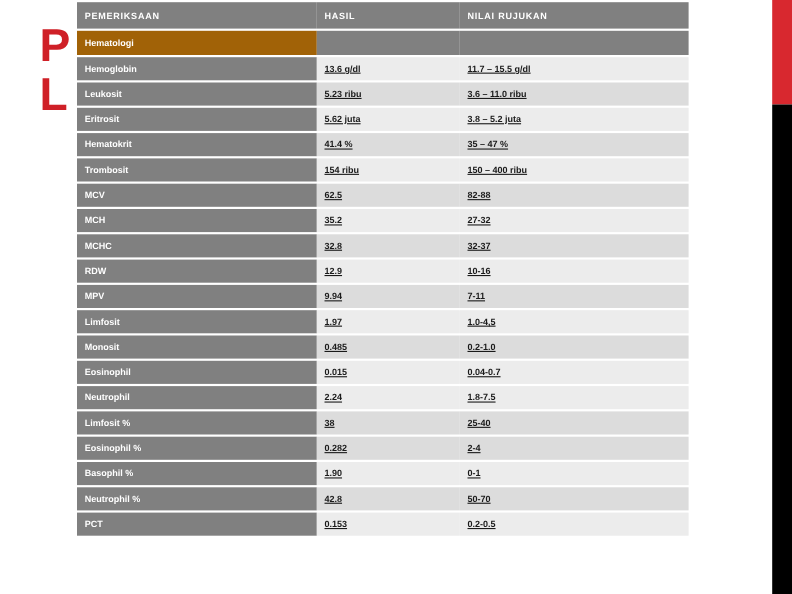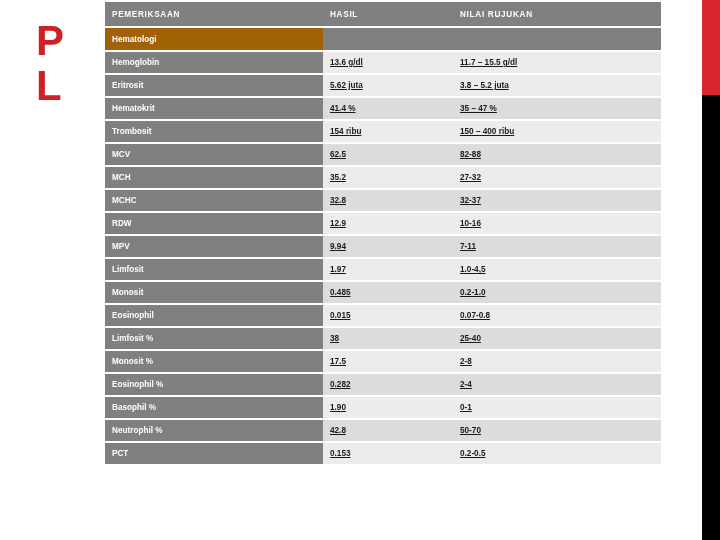--- a/index.html
+++ b/index.html
@@ -43,21 +43,20 @@
   .deco-letters .ln{display:block;font-size:42px;}
   .deco-letters .ln2{display:block;font-size:42px;margin-top:6px;}
   
   .tbl{
     position:absolute;left:70px;top:0px;
     width:556px;
     border-collapse:separate;
     border-spacing:0 2px;
     z-index:2;
     table-layout:fixed;
-    margin-left:35px;
   }
   .tbl td,.tbl th{
     padding:0 0 0 7px;
     height:21px;
     vertical-align:middle;
     font-size:8.2px;
     font-weight:bold;
     text-align:left;
     overflow:hidden;
     white-space:nowrap;
@@ -120,20 +119,25 @@
         <tr class="sect">
           <td>Hematologi</td>
           <td class="blank"></td>
           <td class="blank"></td>
         </tr>
         <tr class="row odd">
           <td class="name">Hemoglobin</td>
           <td class="val">13.6 g/dl</td>
           <td class="ref">11.7 – 15.5 g/dl</td>
         </tr>
+        <tr class="row even">
+          <td class="name">Leukosit</td>
+          <td class="val">5.23 ribu</td>
+          <td class="ref">3.6 – 11.0 ribu</td>
+        </tr>
         <tr class="row odd">
           <td class="name">Eritrosit</td>
           <td class="val">5.62 juta</td>
           <td class="ref">3.8 – 5.2 juta</td>
         </tr>
         <tr class="row even">
           <td class="name">Hematokrit</td>
           <td class="val">41.4 %</td>
           <td class="ref">35 – 47 %</td>
         </tr>
@@ -173,32 +177,32 @@
           <td class="ref">1.0-4,5</td>
         </tr>
         <tr class="row even">
           <td class="name">Monosit</td>
           <td class="val">0.485</td>
           <td class="ref">0.2-1.0</td>
         </tr>
         <tr class="row odd">
           <td class="name">Eosinophil</td>
           <td class="val">0.015</td>
-          <td class="ref">0.07-0.8</td>
+          <td class="ref">0.04-0.7</td>
+        </tr>
+        <tr class="row odd">
+          <td class="name">Neutrophil</td>
+          <td class="val">2.24</td>
+          <td class="ref">1.8-7.5</td>
         </tr>
         <tr class="row even">
           <td class="name">Limfosit %</td>
           <td class="val">38</td>
           <td class="ref">25-40</td>
         </tr>
-        <tr class="row odd">
-          <td class="name">Monosit %</td>
-          <td class="val">17.5</td>
-          <td class="ref">2-8</td>
-        </tr>
         <tr class="row even">
           <td class="name">Eosinophil %</td>
           <td class="val">0.282</td>
           <td class="ref">2-4</td>
         </tr>
         <tr class="row odd">
           <td class="name">Basophil %</td>
           <td class="val">1.90</td>
           <td class="ref">0-1</td>
         </tr>

